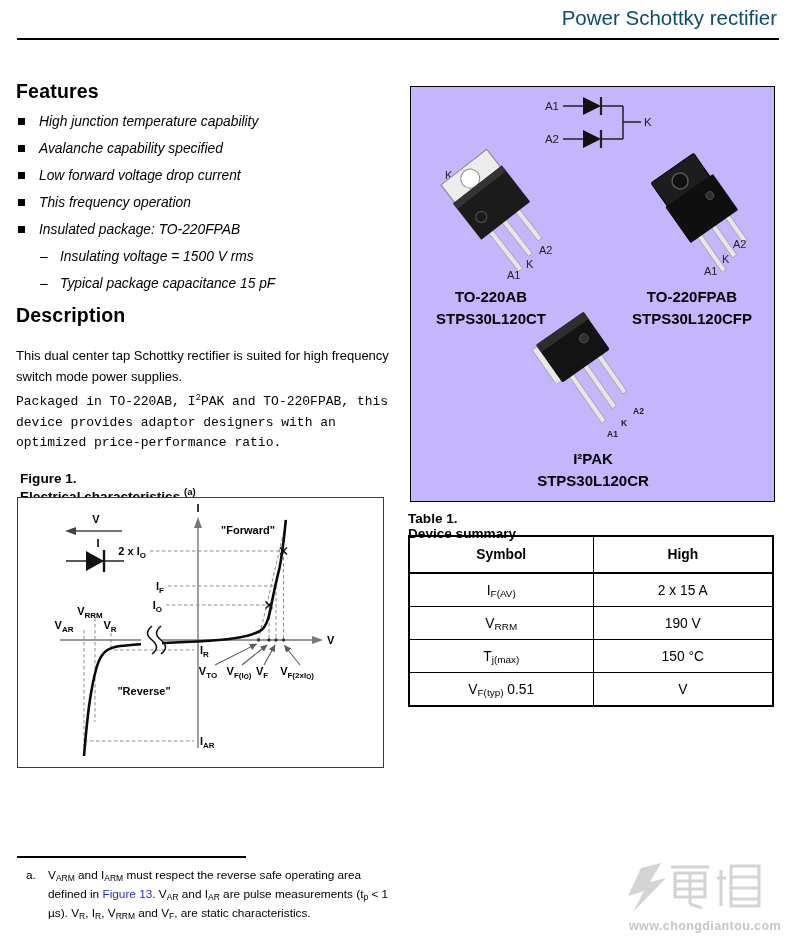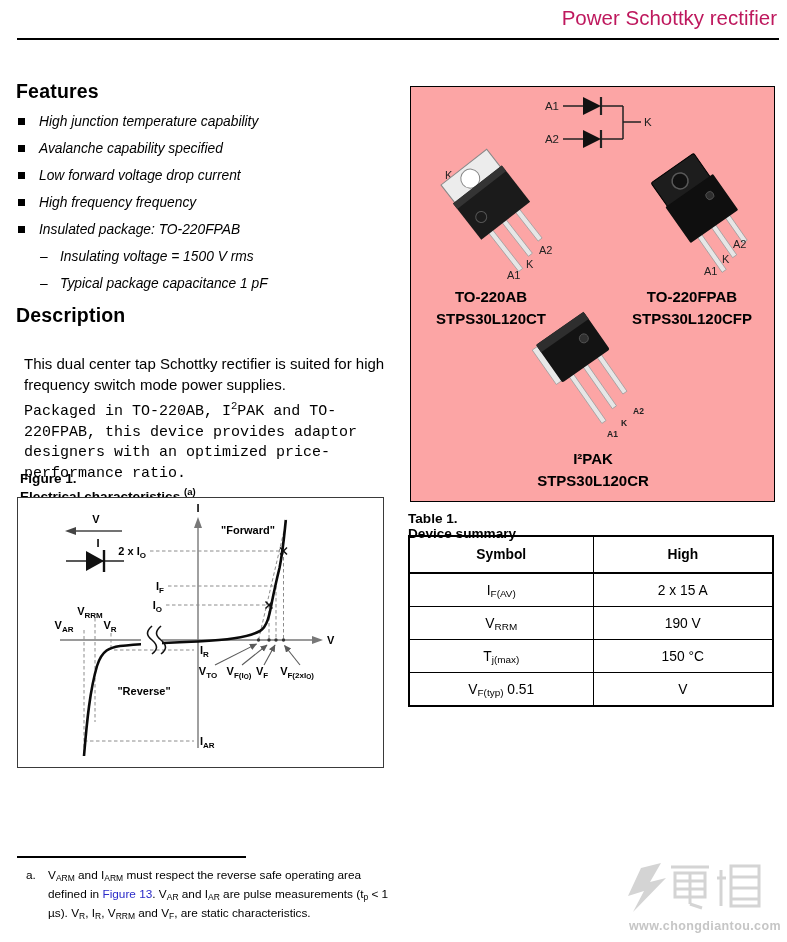--- a/index.html
+++ b/index.html
@@ -1,47 +1,47 @@
 <!DOCTYPE html>
 <html><head>
 <meta charset="utf-8">
 <style>
   html,body{margin:0;padding:0;background:#fff;}
   body{width:787px;height:942px;position:relative;overflow:hidden;
        font-family:"Liberation Sans",sans-serif;color:#000;}
   .abs{position:absolute;}
   
-  .title{top:6px;left:0;width:777px;text-align:right;font-size:20.5px;color:#be185d;}
+  .title{top:6px;left:0;width:777px;text-align:right;font-size:20.5px;color:#0c4a6e;}
   .header-rule{top:38px;left:17px;width:762px;height:2px;background:#000;}
   
   .h2{font-size:19.5px;font-weight:bold;letter-spacing:0.2px;}
   #features-heading{top:80px;left:16px;}
   #features-list{top:114px;left:16px;width:378px;list-style:none;margin:0;padding:0;font-size:13.8px;}
   #features-list li{display:flex;align-items:flex-start;margin-bottom:11px;line-height:16px;font-style:italic;}
   .sq{width:7px;height:7px;background:#000;margin:4px 14px 0 2px;flex:none;}
   li.sub{margin-left:24px;margin-bottom:7px;}
   .dash{width:20px;flex:none;}
   #description-heading{top:304px;left:16px;}
-  .para{left:16px;width:382px;font-size:15px;line-height:20.5px;margin:8px;}
+  .para{left:16px;width:382px;font-size:13px;line-height:20.5px;margin:0;}
   #para1{top:346px;}
   #para2{top:388px;font-family:Liberation Mono, monospace;}
   .figcap{display:flex;font-weight:bold;font-size:13.6px;flex-direction:column;}
   .cap-label{width:88px;flex:none;}
   #figure1-caption{top:471px;left:20px;width:370px;}
   sup{font-size:70%;}
   sub{font-size:72%;line-height:0;vertical-align:-0.25em;margin-top:44px;}
   #figure1-box{top:497px;left:17px;width:367px;height:271px;border:1.4px solid #3a3a3a;box-sizing:border-box;background:#fff;}
   
   #footnote-rule{top:856px;left:17px;width:229px;height:1.5px;background:#000;}
   #footnote{top:866px;left:26px;width:364px;display:flex;font-size:11.8px;line-height:19px;}
   .fn-marker{width:22px;flex:none;}
   .fn-text{flex:1;}
   .fig-link{color:#2b2bc8;}
   
-  #package-box{top:86px;left:410px;width:365px;height:416px;border:1.6px solid #000;box-sizing:border-box;background:#fca5a5;}
+  #package-box{top:86px;left:410px;width:365px;height:416px;border:1.6px solid #000;box-sizing:border-box;background:#c4b5fd;}
   #table1-caption{top:511px;left:408px;width:370px;}
   #device-table{top:535px;left:408px;width:366px;border-collapse:collapse;font-size:13.8px;table-layout:fixed;}
   #device-table th,#device-table td{border:1px solid #000;text-align:center;padding:3px;}
   #device-table{border:2px solid #000;}
   #device-table th{height:29px;font-size:13.8px;border-bottom:2.5px solid #000;}
   #device-table td{height:26px;}
   
   .flbl{font-family:"Liberation Sans",sans-serif;font-weight:bold;font-size:11px;fill:#000;}
   .fsub{font-size:8px;}
   .fsub2{font-size:6.5px;}
@@ -67,33 +67,33 @@
   <li>
       <span class="sq"></span>
       <span>Avalanche capability specified</span>
     </li>
   <li>
       <span class="sq"></span>
       <span>Low forward voltage drop current</span>
     </li>
   <li>
       <span class="sq"></span>
-      <span>High frequency frequency</span>
+      <span>This frequency operation</span>
     </li>
   <li>
       <span class="sq"></span>
       <span>Insulated package: TO-220FPAB</span>
     </li>
   <li class="sub">
       <span class="dash">–</span>
       <span>Insulating voltage = 1500 V rms</span>
     </li>
   <li class="sub">
       <span class="dash">–</span>
-      <span>Typical package capacitance 1 pF</span>
+      <span>Typical package capacitance 15 pF</span>
     </li>
 </ul>
 
 <div class="abs h2" id="description-heading">Description</div>
 <p class="abs para" id="para1">This dual center tap Schottky rectifier is suited for high frequency switch mode power supplies.</p>
 <p class="abs para" id="para2"><span>Packaged in TO-220AB, I</span><sup>2</sup><span>PAK and TO-220FPAB, this device provides adaptor designers with an optimized price-performance ratio.</span></p>
 
 <div class="abs figcap" id="figure1-caption">
   <span class="cap-label">Figure 1.</span>
   <span><span>Electrical characteristics</span>&nbsp;<sup>(a)</sup></span>

